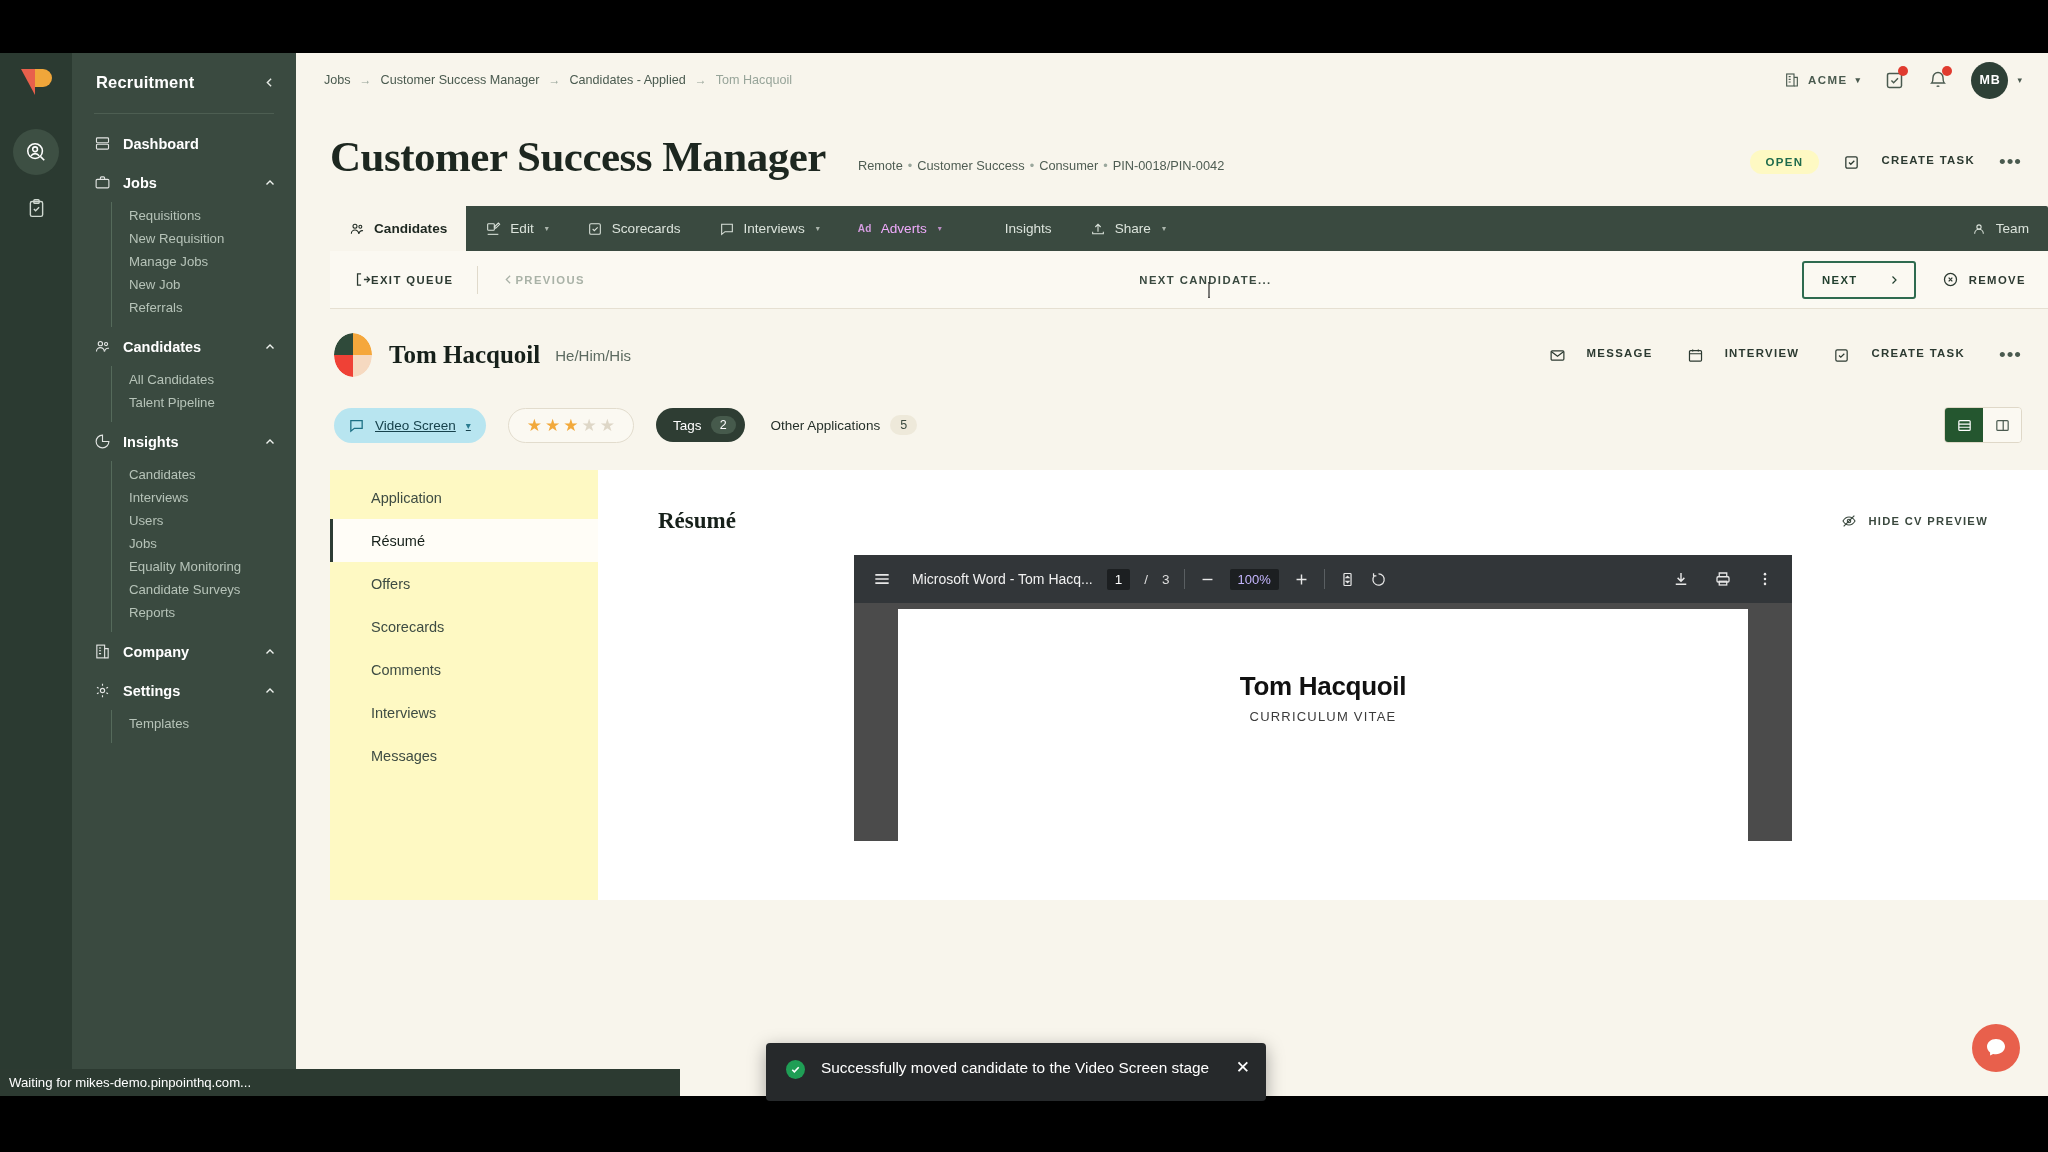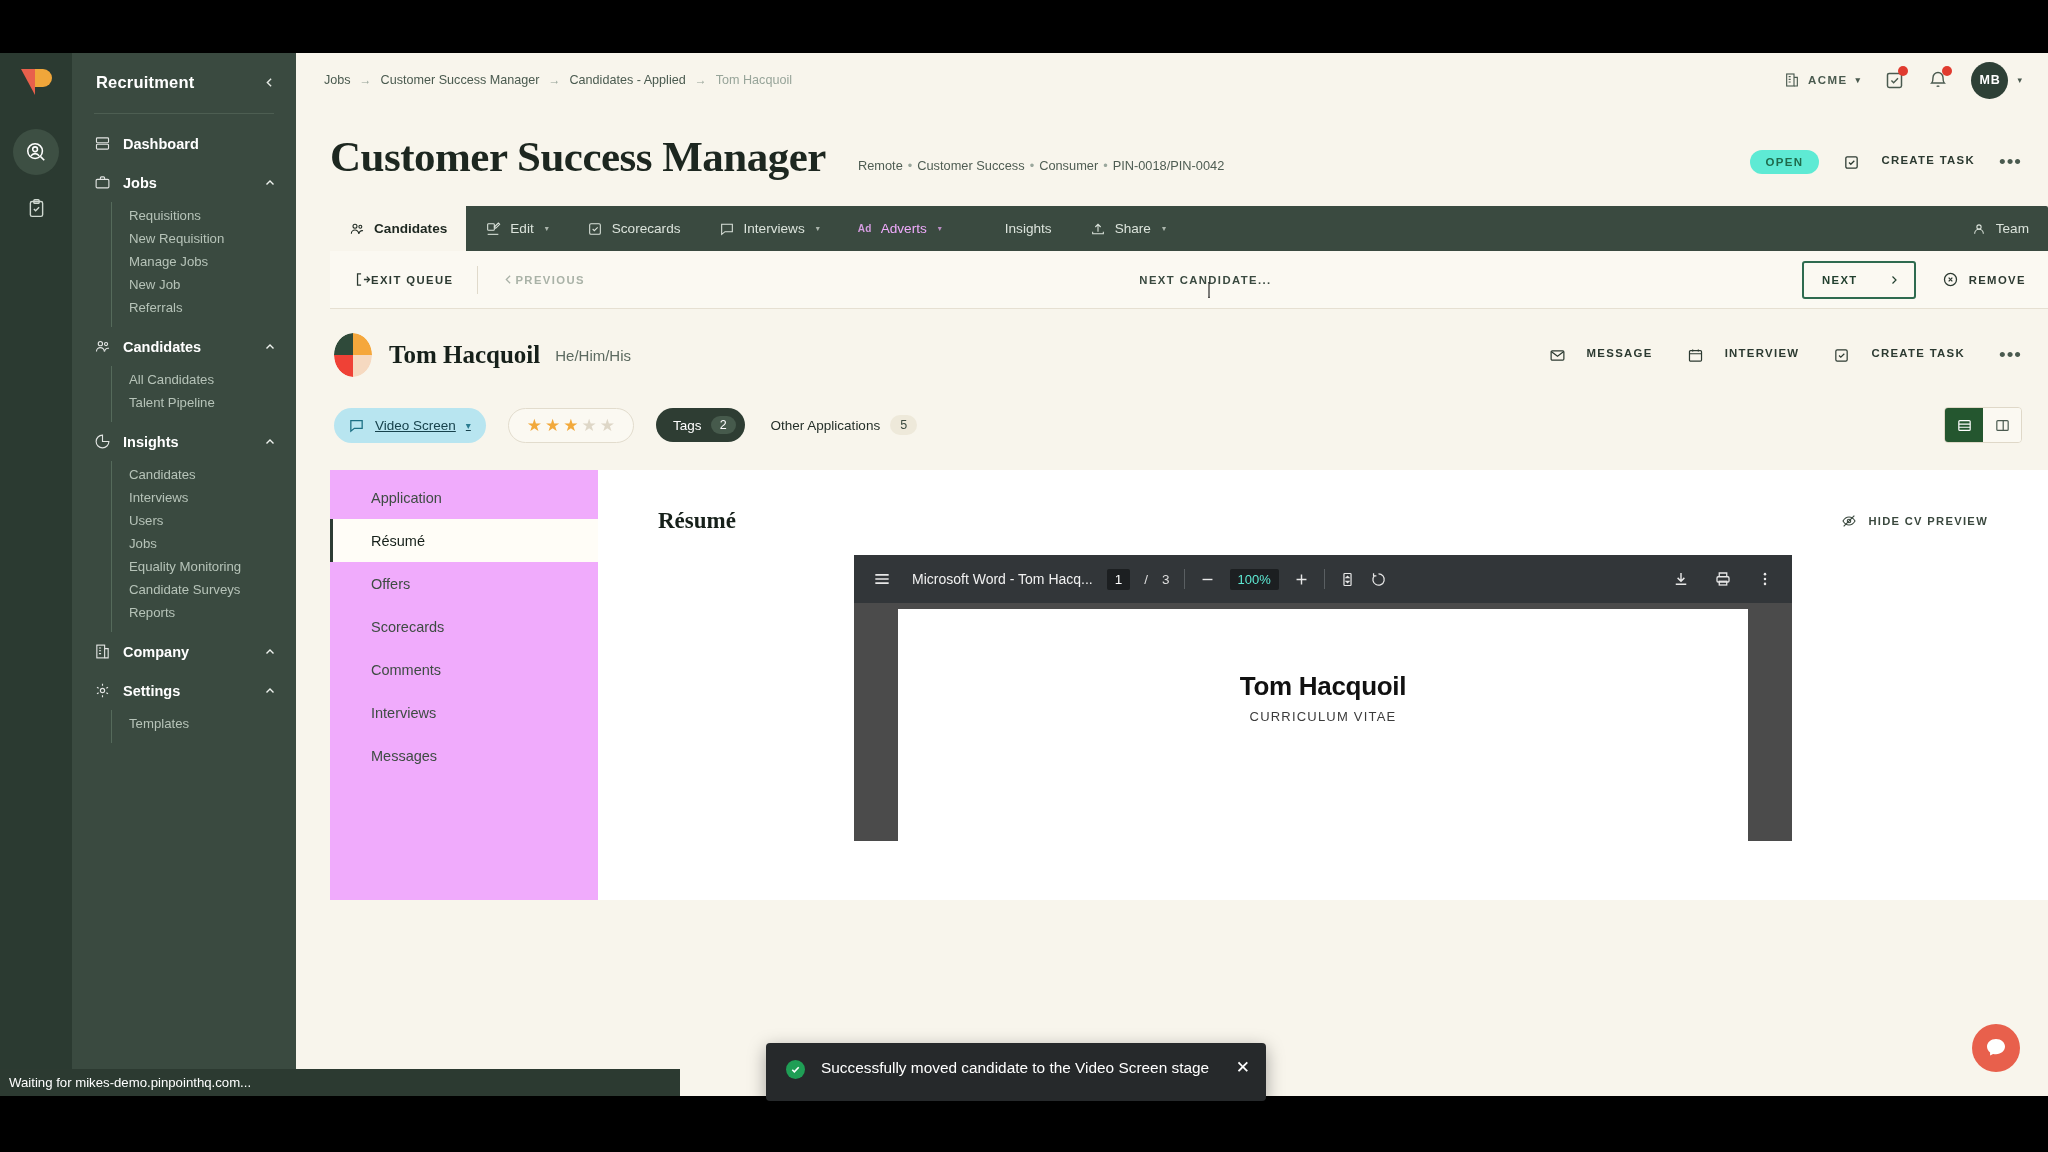--- a/index.html
+++ b/index.html
@@ -76,21 +76,21 @@
   }
   .caret-sm { font-size: 9px; color: #4a5a4f; }
 
   
   .titlerow { display: flex; align-items: flex-end; padding: 28px 26px 0 34px; }
   .job-title { font-family: "Liberation Serif", serif; font-size: 43px; font-weight: 700; color: #1d2720; letter-spacing: -.5px; line-height: 1; }
   .job-meta { font-size: 12.8px; color: #4f5d53; margin-left: 32px; padding-bottom: 5px; }
   .job-meta .d { color: #9aa79c; margin: 0 5px; }
   .title-actions { margin-left: auto; display: flex; align-items: center; gap: 24px; padding-bottom: 4px; }
   .pill-open {
-    background: #5eead4; color: #1f6b4c; font-size: 11.5px; font-weight: 700; letter-spacing: 1.3px;
+    background: #fef9c3; color: #1f6b4c; font-size: 11.5px; font-weight: 700; letter-spacing: 1.3px;
     padding: 6px 16px; border-radius: 16px;
   }
   .act { display: flex; align-items: flex-start; gap: 21px; font-size: 11.4px; font-weight: 700; letter-spacing: 1.3px; color: #2c3a31; }
   .dots { font-size: 19px; color: #4a5a4f; letter-spacing: 1px; line-height: .6; }
 
   
   .tabs-wrap { margin: 28px 0 0 34px; }
   .tabs { display: flex; align-items: stretch; background: #3a4a40; height: 45px; border-radius: 2px 2px 0 0; }
   .tab { display: flex; align-items: center; gap: 9px; padding: 0 19px; font-size: 13.6px; color: #dbe3db; }
   .tab .tcaret { font-size: 8px; opacity: .7; margin-left: 2px; }
@@ -142,36 +142,36 @@
     display: flex; align-items: center; gap: 10px; color: #25302a; font-size: 13.5px;
     padding: 8px 9px 8px 4px;
   }
   .chip-other .cnt { background: #eee9da; border-radius: 11px; padding: 3px 10px; font-size: 12.5px; color: #3b4a40; }
   .layout-toggle { margin-left: auto; display: flex; border: 1px solid #dfd8c8; border-radius: 4px; overflow: hidden; }
   .lt-btn { width: 38px; height: 34px; display: flex; align-items: center; justify-content: center; background: #fbf9f2; color: #4a5a4f; }
   .lt-btn.on { background: #24562f; color: #fff; }
 
   
   .panel { display: flex; margin: 27px 0 0 34px; height: 430px; }
-  .panel-nav { width: 268px; background: #f0abfc; padding-top: 6px; }
+  .panel-nav { width: 268px; background: #fef9c3; padding-top: 6px; }
   .pn-item { height: 43px; display: flex; align-items: center; padding-left: 41px; font-size: 14.5px; color: #3e4c43; }
   .pn-item.active { background: #fffdf7; border-left: 3px solid #2d3c33; padding-left: 38px; font-weight: 500; color: #16201a; }
   .panel-body { flex: 1; background: #fff; position: relative; }
   .pb-head { display: flex; align-items: center; padding: 38px 60px 0 60px; }
   .pb-title { font-family: "Liberation Serif", serif; font-size: 23px; font-weight: 700; color: #16201a; }
   .pb-hide { margin-left: auto; display: flex; align-items: center; gap: 11px; font-size: 11.2px; font-weight: 700; letter-spacing: 1.3px; color: #3a483e; }
 
   
   .viewer { margin: 21px auto 0 auto; width: 938px; background: #4b4b4b; }
   .v-toolbar { height: 48px; background: #323639; display: flex; align-items: center; padding: 0 18px; gap: 14px; color: #e8e8e8; }
   .v-title { font-size: 14px; color: #f1f1f1; margin-left: 6px; }
   .v-page { background: #1c1f21; border-radius: 2px; padding: 3px 8px; font-size: 13.5px; color: #fff; }
   .v-of { font-size: 13.5px; color: #ddd; }
   .v-vsep { width: 1px; height: 20px; background: #5a5f62; }
-  .v-zoom { background: #1c1f21; border-radius: 2px; padding: 3px 8px; font-size: 13px; color: #5eead4; }
+  .v-zoom { background: #1c1f21; border-radius: 2px; padding: 3px 8px; font-size: 13px; color: #c4b5fd; }
   .v-right { margin-left: auto; display: flex; align-items: center; gap: 24px; }
   .doc { margin: 6px auto 0 auto; width: 850px; background: #fff; height: 232px; padding-top: 62px; text-align: center; }
   .doc-name { font-size: 26px; font-weight: 700; color: #111; letter-spacing: -.3px; }
   .doc-sub { font-size: 13px; letter-spacing: 1.2px; color: #3b3b3b; margin-top: 7px; }
 
   
   .toast {
     position: absolute; left: 766px; top: 1043px; width: 500px; min-height: 58px;
     background: #26292b; color: #fff; border-radius: 4px; display: flex; align-items: flex-start;
     gap: 16px; padding: 15px 16px 14px 20px; box-shadow: 0 5px 18px rgba(0,0,0,.35); z-index: 40;

